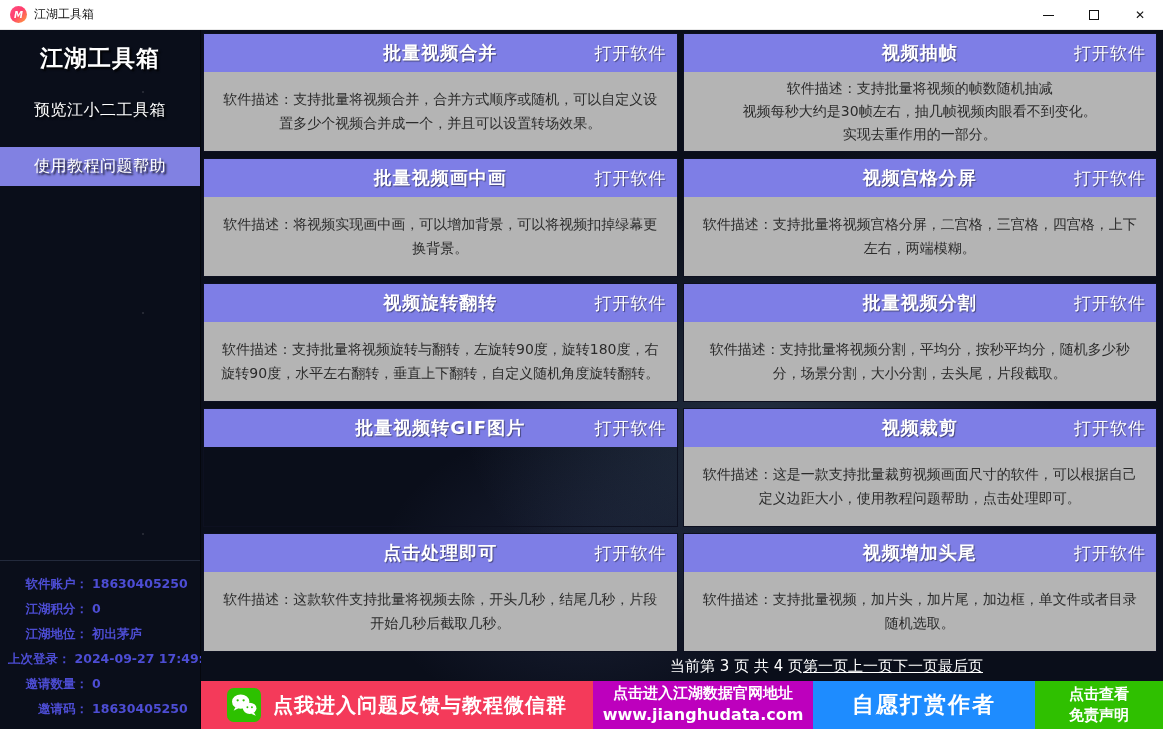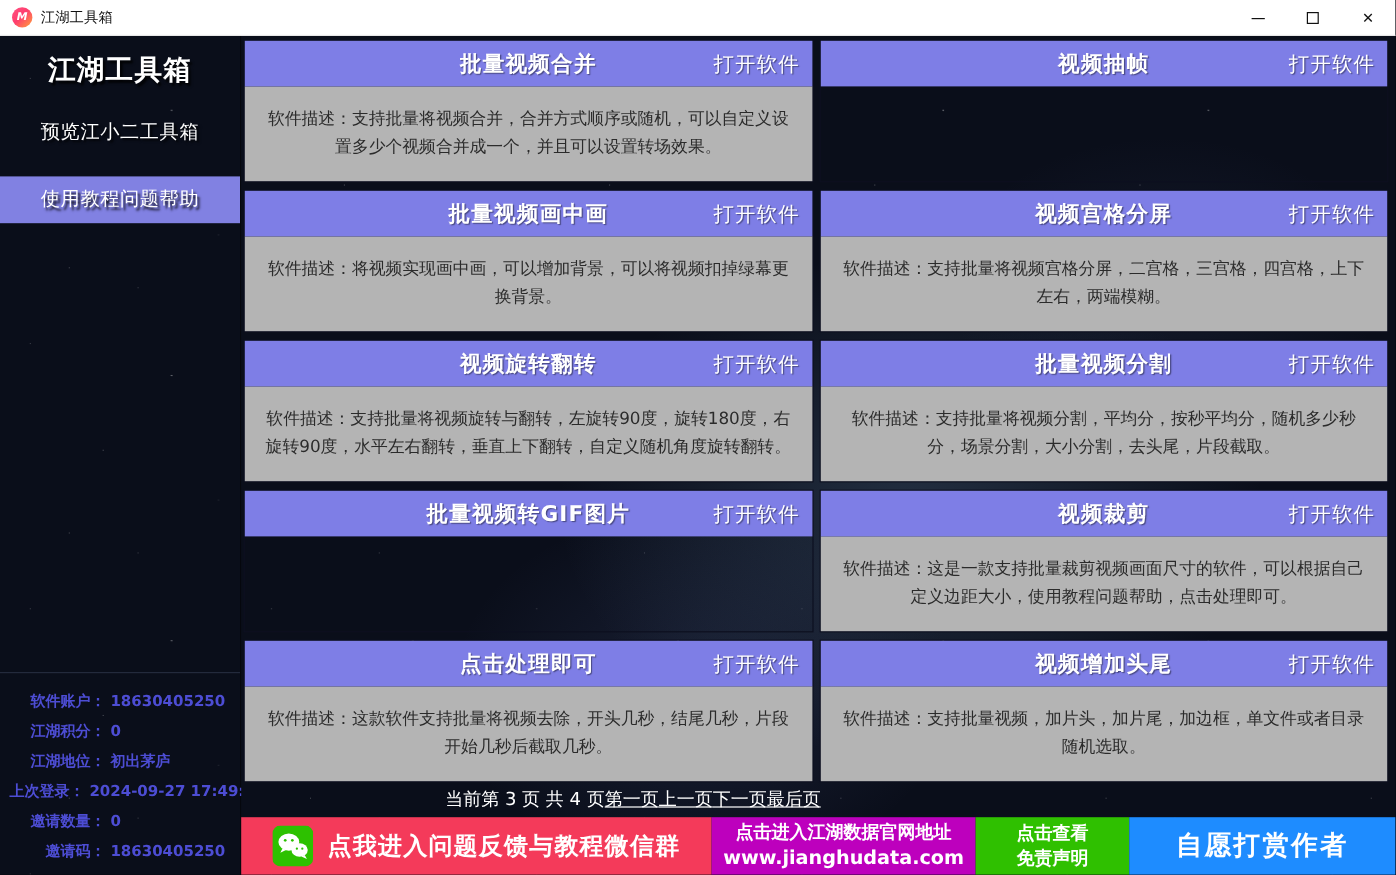--- a/index.html
+++ b/index.html
@@ -96,21 +96,21 @@
     flex:1; background:#b4b4b4; display:flex; align-items:center; justify-content:center;
     padding:4px 14px;
   }
   .card-desc {
     color:#2b2b2b; font-size:14px; line-height:1.65; text-align:center; white-space:pre-line;
   }
 
   
   .pagination {
     position:relative; z-index:1; height:29px; flex:0 0 29px;
-    display:flex; align-items:center; justify-content:flex-start;
+    display:flex; align-items:center; justify-content:flex-end;
     padding:0 180px 0 170px; color:#fff; font-size:15px;
   }
   .page-status { white-space:nowrap; }
   .page-link { text-decoration:underline; cursor:pointer; white-space:nowrap; }
 
   
   .footer { position:relative; z-index:1; height:48px; flex:0 0 48px; display:flex; }
   .footer-btn { display:flex; align-items:center; justify-content:center; cursor:pointer; color:#fff; }
   .btn-wechat { flex:0 0 392px; background:#f43a5a; gap:12px;justify-content:center; }
   .btn-wechat .label { font-size:20px; font-weight:bold; letter-spacing:1px; }
@@ -193,20 +193,25 @@
     </div>
     <div class="card-body">
       <span class="card-desc">软件描述：支持批量将视频合并，合并方式顺序或随机，可以自定义设置多少个视频合并成一个，并且可以设置转场效果。</span>
     </div>
   </div>
 
   <div class="card">
     <div class="card-header">
       <span class="card-title">视频抽帧</span>
       <span class="open-btn">打开软件</span>
+    </div>
+    <div class="card-body">
+      <span class="card-desc">软件描述：支持批量将视频的帧数随机抽减
+视频每秒大约是30帧左右，抽几帧视频肉眼看不到变化。
+实现去重作用的一部分。</span>
     </div>
   </div>
 
   <div class="card">
     <div class="card-header">
       <span class="card-title">批量视频画中画</span>
       <span class="open-btn">打开软件</span>
     </div>
     <div class="card-body">
       <span class="card-desc">软件描述：将视频实现画中画，可以增加背景，可以将视频扣掉绿幕更换背景。</span>
@@ -301,24 +306,24 @@
             <path d="M28.5 26 L30.5 29.5 L25.5 27.3 Z" fill="#ffffff"></path>
             <circle cx="21.6" cy="20.4" r="1" fill="#2dc100"></circle>
             <circle cx="26.4" cy="20.4" r="1" fill="#2dc100"></circle>
           </svg>
           <span class="label">点我进入问题反馈与教程微信群</span>
         </div>
         <div class="footer-btn btn-website">
           <span class="l1">点击进入江湖数据官网地址</span>
           <span class="l2">www.jianghudata.com</span>
         </div>
+        <div class="footer-btn btn-donate">
+          <span>自愿打赏作者</span>
+        </div>
         <div class="footer-btn btn-disclaimer">
           <span>点击查看</span>
           <span>免责声明</span>
         </div>
-        <div class="footer-btn btn-donate">
-          <span>自愿打赏作者</span>
-        </div>
       </div>
     </div>
 
   </div>
 </div>
 
 </body></html>

